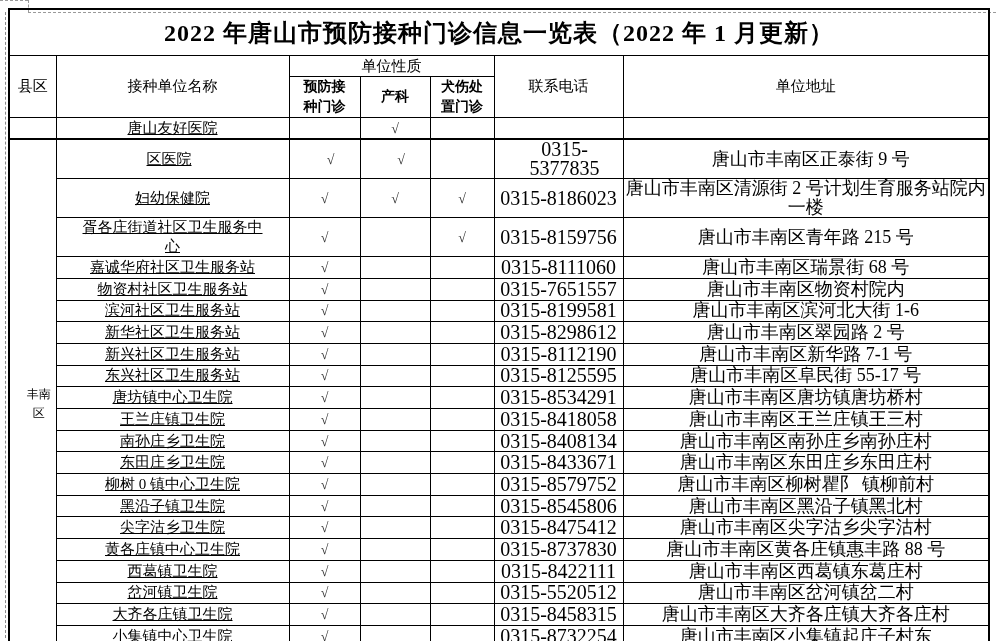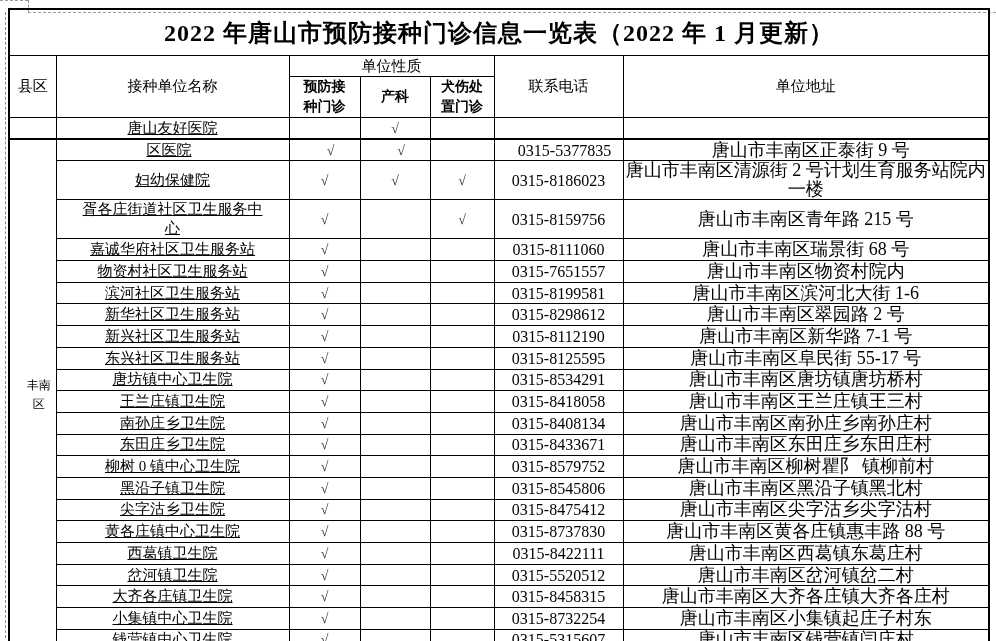--- a/index.html
+++ b/index.html
@@ -17,21 +17,21 @@
         overflow:hidden;font-weight:normal;}
   tr.title-row th{height:45px;font-size:24px;font-weight:bold;letter-spacing:1px;border-bottom:1px solid #000;}
   tr.hdr1 th{height:20px;font-size:15px;font-weight:400;}
   tr.hdr2 th{height:38px;font-size:14px;font-weight:600;line-height:18px;}
   .wrap3{display:inline-block;width:3em;line-height:20px;word-break:break-all;}
   tbody td{font-size:15px;line-height:19px;}
   tr.data-row{height:21.7px;}
   td.county-cell{font-size:12px;padding:0;}
   td.name{padding:0 19px;word-break:break-all;text-decoration:underline;}
   td.check{font-size:14px;color:#333;}
-  td.phone{font-size:16px;}
+  td.phone{font-size:20px;}
   td.address{font-size:18px;word-break:break-all;padding:0 2px;}
   tr.section-divider td{border-top:2px solid #000;padding-left:12px;}
 </style>
 </head>
 <body>
 
 <div id="stage">
   <div class="dash-corner-top"></div>
   <div class="dash-v-corner"></div>
   <div class="dash-h"></div>

